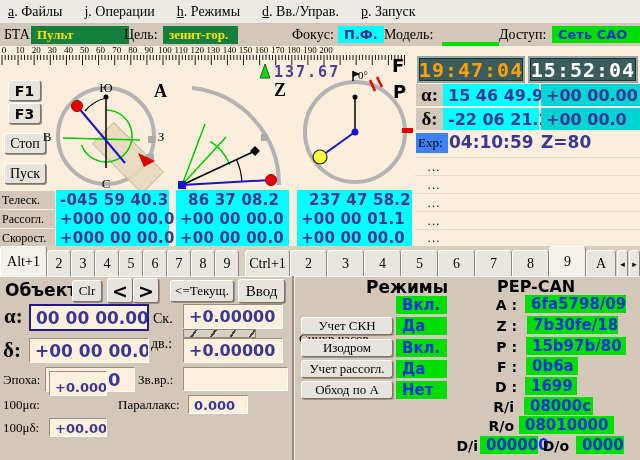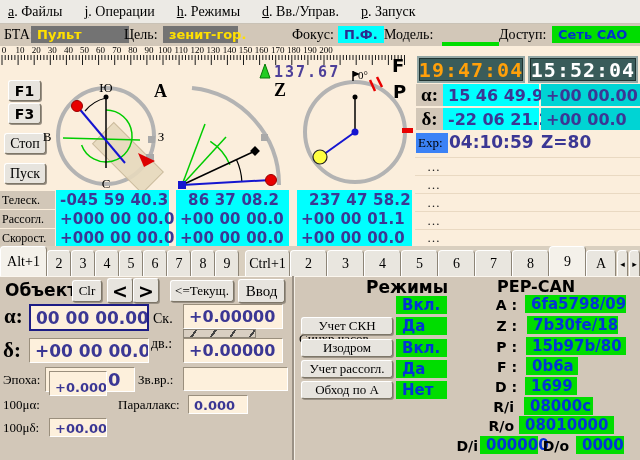--- a/index.html
+++ b/index.html
@@ -9,21 +9,21 @@
   .abs{position:absolute;}
   
   #menubar{left:0;top:0;width:640px;height:24px;background:#eceae5;border-bottom:1px solid #c9c2b6;
            display:flex;align-items:center;gap:22px;padding-left:8px;box-sizing:border-box;}
   .menu-item{font:14px "Liberation Serif",serif;color:#000;white-space:nowrap;cursor:default;}
   .menu-item u{text-decoration:underline;}
   
   #statusbar{left:0;top:24px;width:640px;height:22px;background:#d2c7b8;}
   .st-label{font:14px "Liberation Serif",serif;color:#000;}
   .st-box{font:bold 13px "DejaVu Sans",sans-serif;padding:1px 6px;white-space:nowrap;}
-  .st-red{background:#737373;color:#ffe000;}
+  .st-red{background:#15803d;color:#ffe000;font-family:Liberation Serif, serif;}
   .st-cyan{background:#0ff;color:#2b2b8f;}
   .st-green{background:#00dd00;color:#0033cc;}
   
   #creamzone{left:0;top:46px;width:640px;height:200px;background:#fbeedc;}
   
   .btn3d{background:#e7e4de;border:1px solid #7d7668;border-top-color:#fff;border-left-color:#fff;
          border-radius:3px;box-shadow:1px 1px 0 #9a9185;display:flex;align-items:center;justify-content:center;
          color:#000;cursor:default;box-sizing:border-box;}
   
   .tval{background:#00ffff;color:#3b3794;font:bold 15px "DejaVu Sans",sans-serif;

